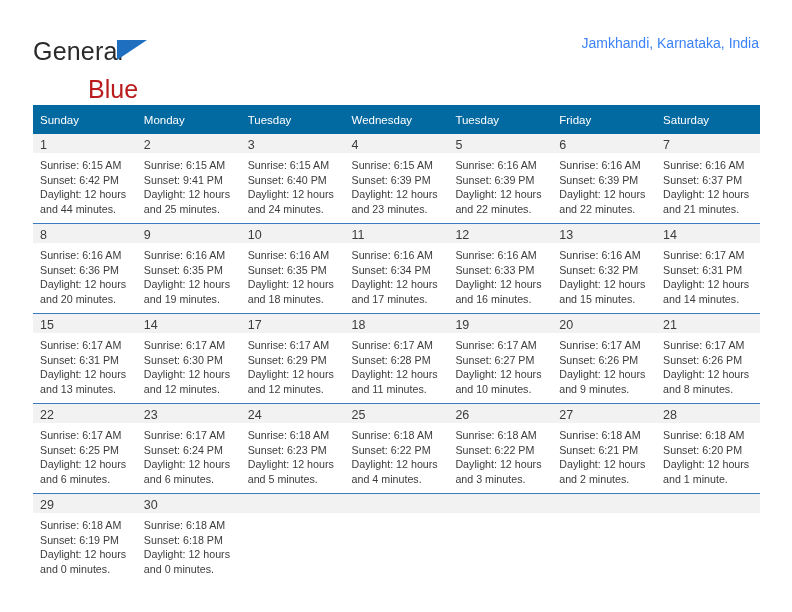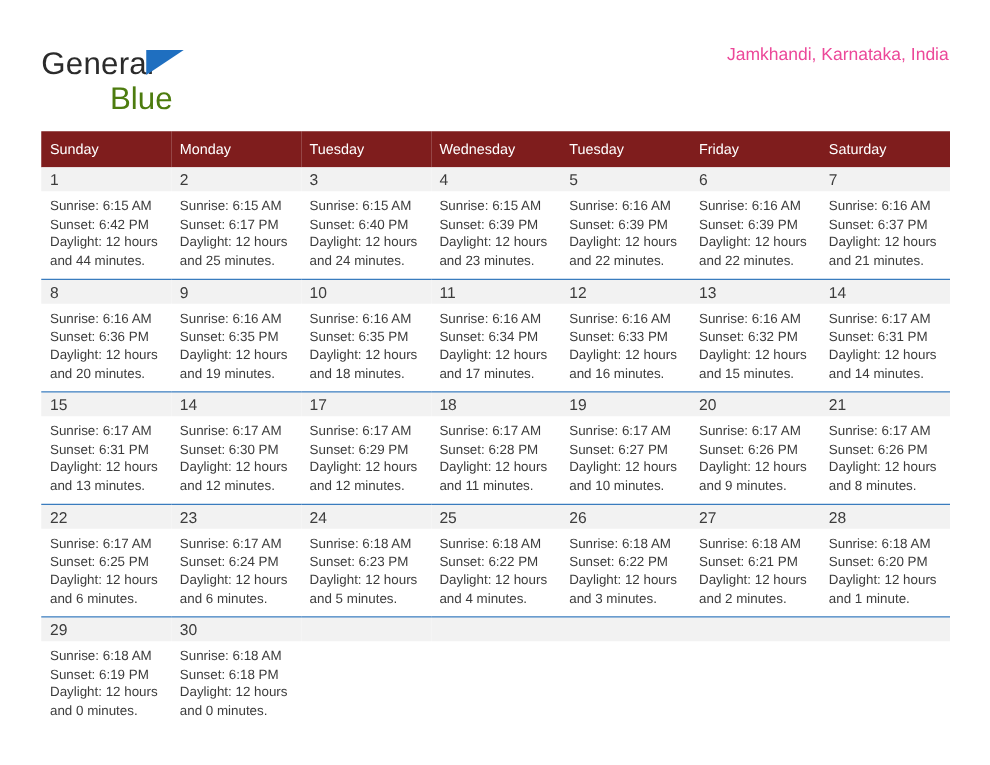--- a/index.html
+++ b/index.html
@@ -50,60 +50,60 @@
     left: 84px;
     top: 7px;
     width: 0;
     height: 0;
     border-left: 30px solid #1f6fc0;
     border-bottom: 20px solid transparent;
   }
   .logo-blue {
     position: absolute;
     left: 55px;
-    top: 32px;
+    top: 42px;
     font-size: 25px;
-    color: #4d7c0f;
+    color: #b91c1c;
     font-family: "Liberation Sans", sans-serif;
   }
   .title-block {
     position: absolute;
     right: 33px;
     top: 28px;
     text-align: right;
   }
   .cal-title {
     font-size: 27px;
     color: #3c3c3c;
     font-weight: normal;
     line-height: 32px;
     white-space: nowrap;
   }
   .cal-subtitle {
     font-size: 14px;
-    color: #ec4899;
+    color: #3b82f6;
     line-height: 22px;
     margin-top: 4px;
     white-space: nowrap;
   }
 
   
   .calendar {
     position: absolute;
     left: 33px;
     top: 105px;
     width: 727px;
   }
   .cal-table {
     width: 727px;
     border-collapse: collapse;
     table-layout: fixed;
   }
   .cal-table th {
-    background: #7f1d1d;
+    background: #0369a1;
     color: #ffffff;
     font-weight: normal;
     font-size: 11.5px;
     text-align: left;
     padding: 5px 0 5px 7px;
     height: 19px;
     border: none;
   }
   .week-row > td {
     vertical-align: top;
@@ -180,21 +180,21 @@
               <div class="cell-line">Sunrise: 6:15 AM</div>
               <div class="cell-line">Sunset: 6:42 PM</div>
               <div class="cell-line">Daylight: 12 hours</div>
               <div class="cell-line">and 44 minutes.</div>
             </div>
           </td>
           <td>
             <div class="daynum-band"><span class="daynum">2</span></div>
             <div class="cell-body">
               <div class="cell-line">Sunrise: 6:15 AM</div>
-              <div class="cell-line">Sunset: 6:17 PM</div>
+              <div class="cell-line">Sunset: 9:41 PM</div>
               <div class="cell-line">Daylight: 12 hours</div>
               <div class="cell-line">and 25 minutes.</div>
             </div>
           </td>
           <td>
             <div class="daynum-band"><span class="daynum">3</span></div>
             <div class="cell-body">
               <div class="cell-line">Sunrise: 6:15 AM</div>
               <div class="cell-line">Sunset: 6:40 PM</div>
               <div class="cell-line">Daylight: 12 hours</div>

